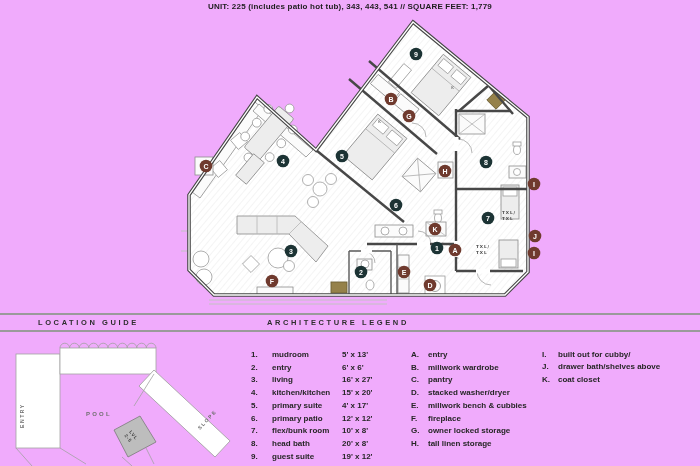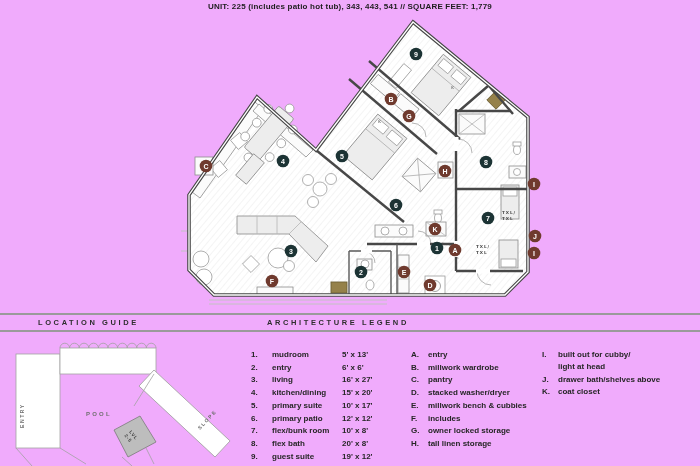--- a/index.html
+++ b/index.html
@@ -374,41 +374,41 @@
         <span class="lg-name">entry</span>
         <span class="lg-dim">6' x 6'</span>
       </div>
       <div class="lg-row">
         <span class="lg-num">3.</span>
         <span class="lg-name">living</span>
         <span class="lg-dim">16' x 27'</span>
       </div>
       <div class="lg-row">
         <span class="lg-num">4.</span>
-        <span class="lg-name">kitchen/dining</span>
+        <span class="lg-name">kitchen/kitchen</span>
         <span class="lg-dim">15' x 20'</span>
       </div>
       <div class="lg-row">
         <span class="lg-num">5.</span>
         <span class="lg-name">primary suite</span>
-        <span class="lg-dim">10' x 17'</span>
+        <span class="lg-dim">4' x 17'</span>
       </div>
       <div class="lg-row">
         <span class="lg-num">6.</span>
         <span class="lg-name">primary patio</span>
         <span class="lg-dim">12' x 12'</span>
       </div>
       <div class="lg-row">
         <span class="lg-num">7.</span>
         <span class="lg-name">flex/bunk room</span>
         <span class="lg-dim">10' x 8'</span>
       </div>
       <div class="lg-row">
         <span class="lg-num">8.</span>
-        <span class="lg-name">flex bath</span>
+        <span class="lg-name">head bath</span>
         <span class="lg-dim">20' x 8'</span>
       </div>
       <div class="lg-row">
         <span class="lg-num">9.</span>
         <span class="lg-name">guest suite</span>
         <span class="lg-dim">19' x 12'</span>
       </div>
     </div>
   <div class="lg-col" id="feat-col">
       <div class="lg-row">
@@ -426,41 +426,37 @@
       <div class="lg-row">
         <span class="lg-num">D.</span>
         <span class="lg-name">stacked washer/dryer</span>
       </div>
       <div class="lg-row">
         <span class="lg-num">E.</span>
         <span class="lg-name">millwork bench &amp; cubbies</span>
       </div>
       <div class="lg-row">
         <span class="lg-num">F.</span>
-        <span class="lg-name">includes</span>
+        <span class="lg-name">fireplace</span>
       </div>
       <div class="lg-row">
         <span class="lg-num">G.</span>
         <span class="lg-name">owner locked storage</span>
       </div>
       <div class="lg-row">
         <span class="lg-num">H.</span>
         <span class="lg-name">tall linen storage</span>
       </div>
     </div>
   <div class="lg-col" id="featr-col">
       <div class="lg-row">
         <span class="lg-num">I.</span>
         <span class="lg-name">built out for cubby/</span>
       </div>
       <div class="lg-row">
-        <span class="lg-num"></span>
-        <span class="lg-name">light at head</span>
-      </div>
-      <div class="lg-row">
         <span class="lg-num">J.</span>
         <span class="lg-name">drawer bath/shelves above</span>
       </div>
       <div class="lg-row">
         <span class="lg-num">K.</span>
         <span class="lg-name">coat closet</span>
       </div>
     </div>
 
 </div>

